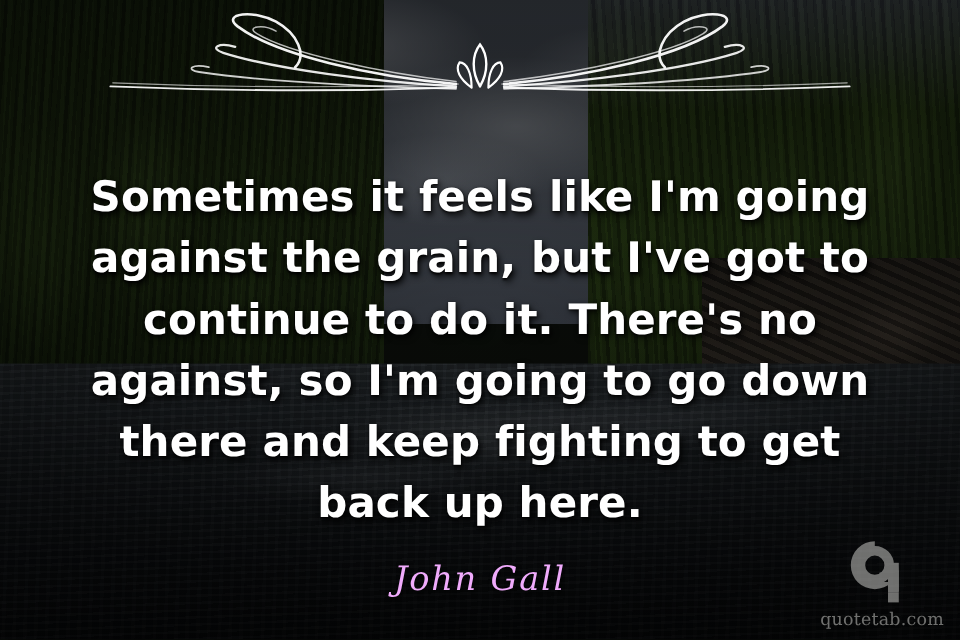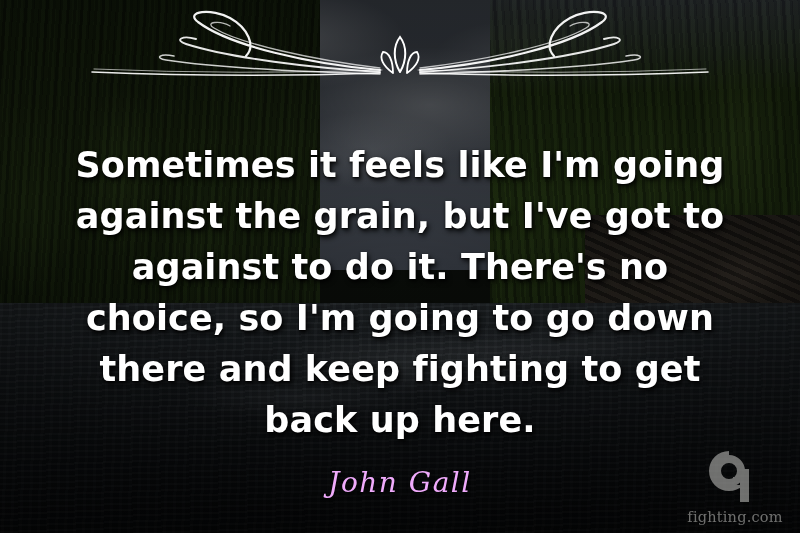--- a/index.html
+++ b/index.html
@@ -186,27 +186,27 @@
       <path d="M340 62 C406 54 480 38 506 22 C516 16 500 14 490 20" stroke-width="1.3" opacity=".7"></path>
       <path d="M340 66 C408 62 490 52 534 38 C546 34 538 29 524 33" stroke-width="1.9" opacity=".9"></path>
       <path d="M340 68 C414 66 500 62 554 54 C566 52 560 47 546 50" stroke-width="1.5" opacity=".8"></path>
 
       <path d="M320 66 C313 54 313 40 320 31 C327 40 327 54 320 66" stroke-width="2"></path>
       <path d="M313 67 C303 60 299 52 303 46 C309 46 313 55 313 67" stroke-width="1.8"></path>
       <path d="M327 67 C337 60 341 52 337 46 C331 46 327 55 327 67" stroke-width="1.8"></path>
     </g>
   </svg>
 
-  <div id="quote-text">Sometimes it feels like I'm going against the grain, but I've got to against to do it. There's no choice, so I'm going to go down there and keep fighting to get back up here.</div>
+  <div id="quote-text">Sometimes it feels like I'm going against the grain, but I've got to continue to do it. There's no against, so I'm going to go down there and keep fighting to get back up here.</div>
 
   <div id="quote-author">John Gall</div>
 
   <div id="watermark">
     <svg id="watermark-logo" viewBox="0 0 56 58">
       <path d="M22 2 A20 20 0 1 0 42 22 L42 44 L34 44 L34 36 L26 36 L26 28 L34 28 L34 22 A12 12 0 1 1 22 10 Z" fill="#d8d8d4"></path>
       <circle cx="22" cy="22" r="12" fill="none" stroke="#d8d8d4" stroke-width="8"></circle>
       <rect x="33" y="20" width="9" height="25" fill="#d8d8d4"></rect>
       <rect x="33" y="45" width="9" height="8" fill="#d8d8d4"></rect>
     </svg>
-    <div id="watermark-label">fighting.com</div>
+    <div id="watermark-label">quotetab.com</div>
   </div>
 
 </div>
 
 </body></html>

